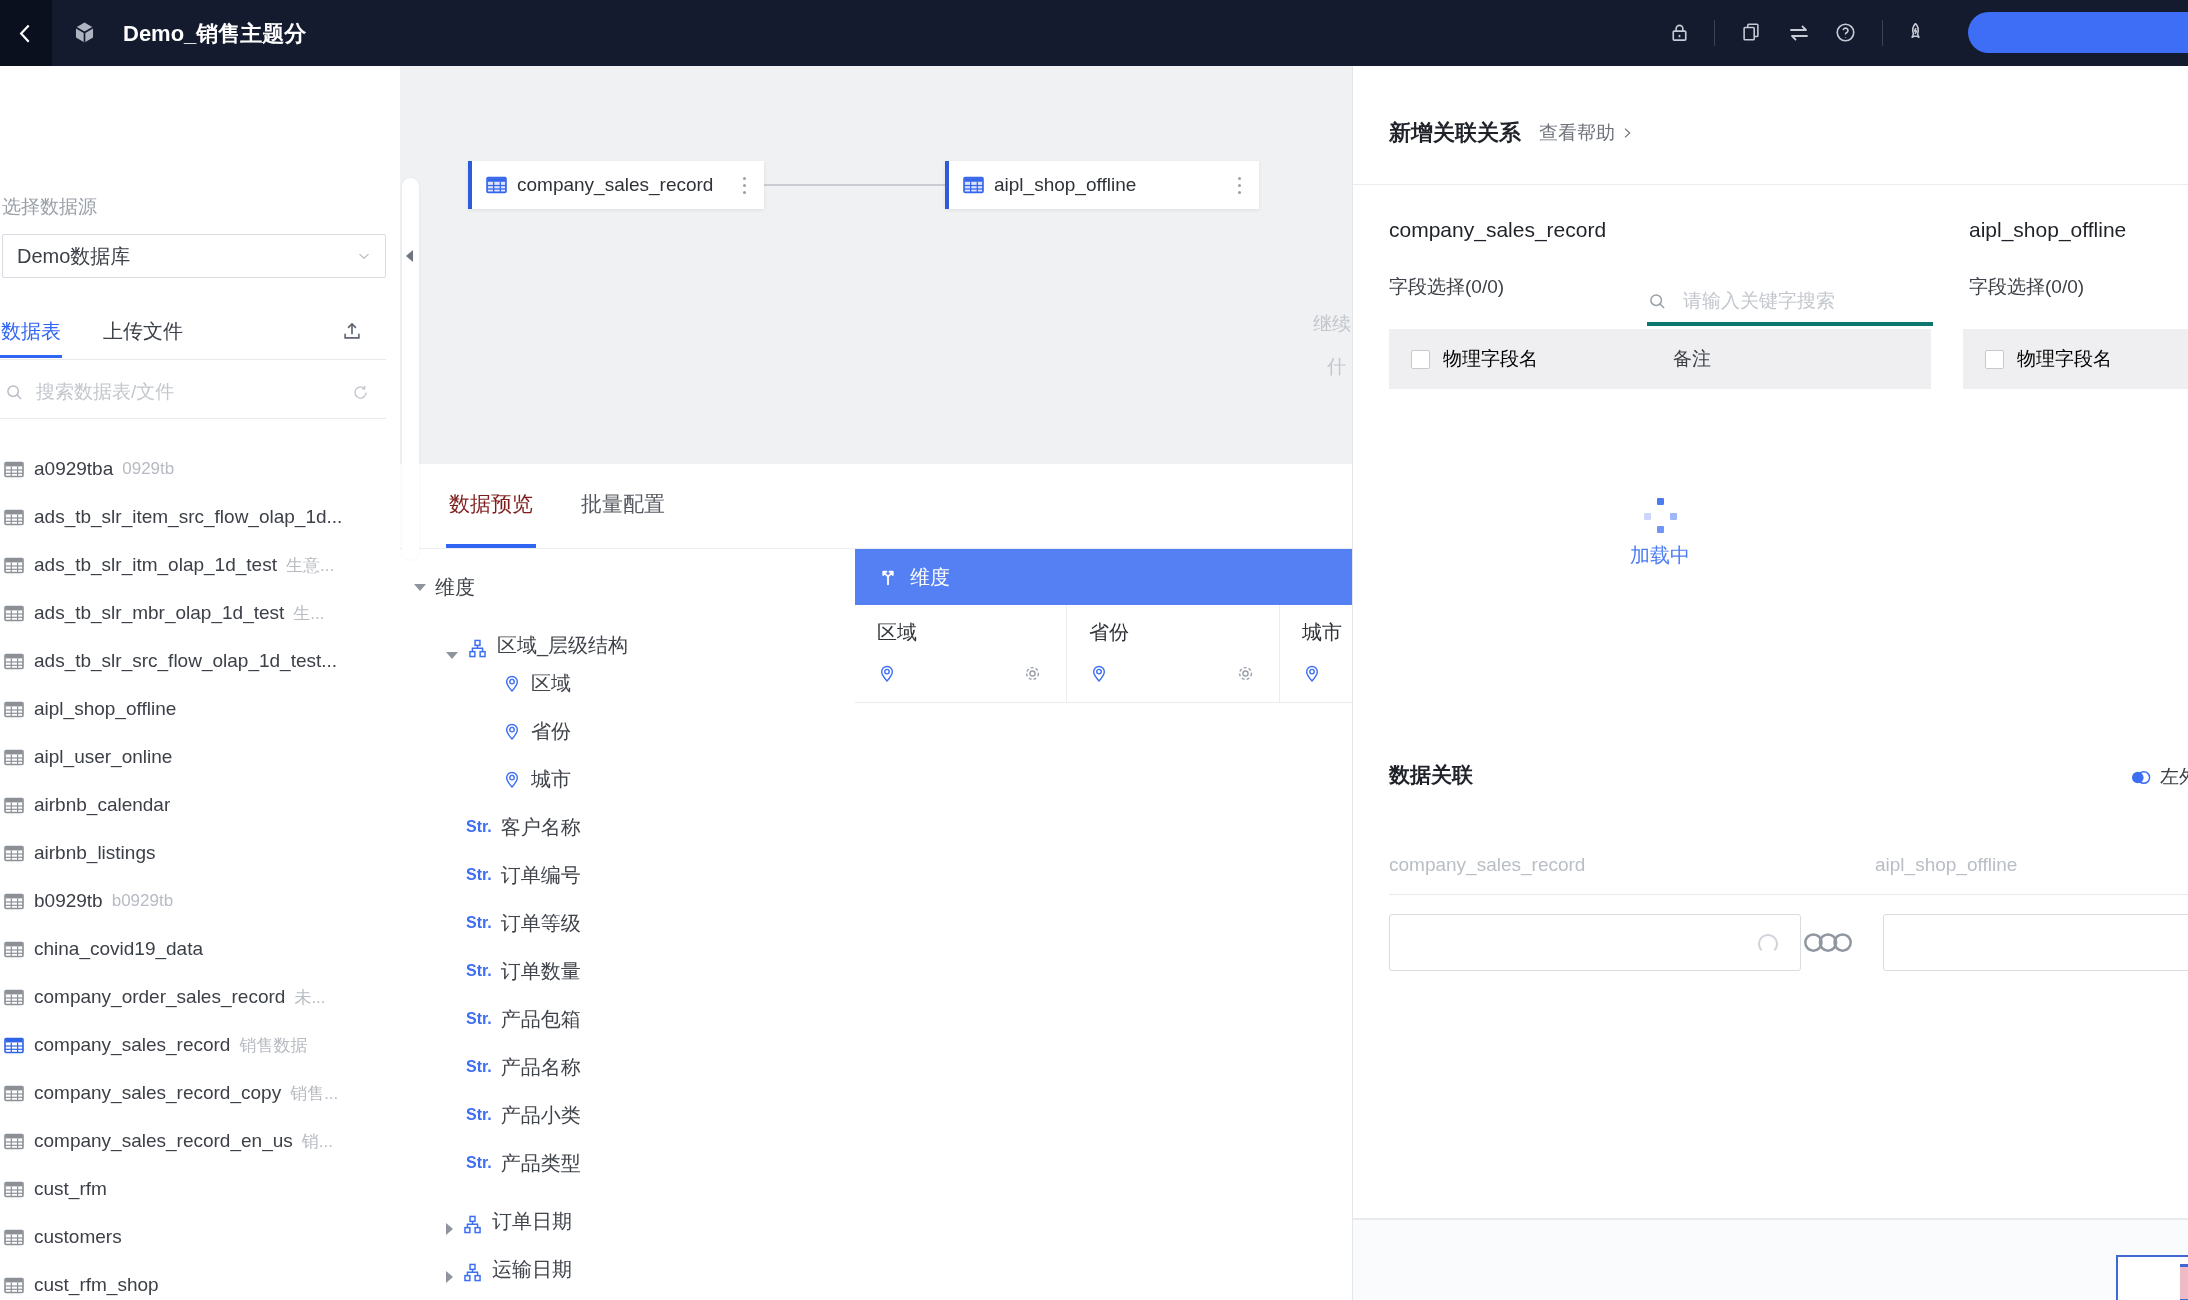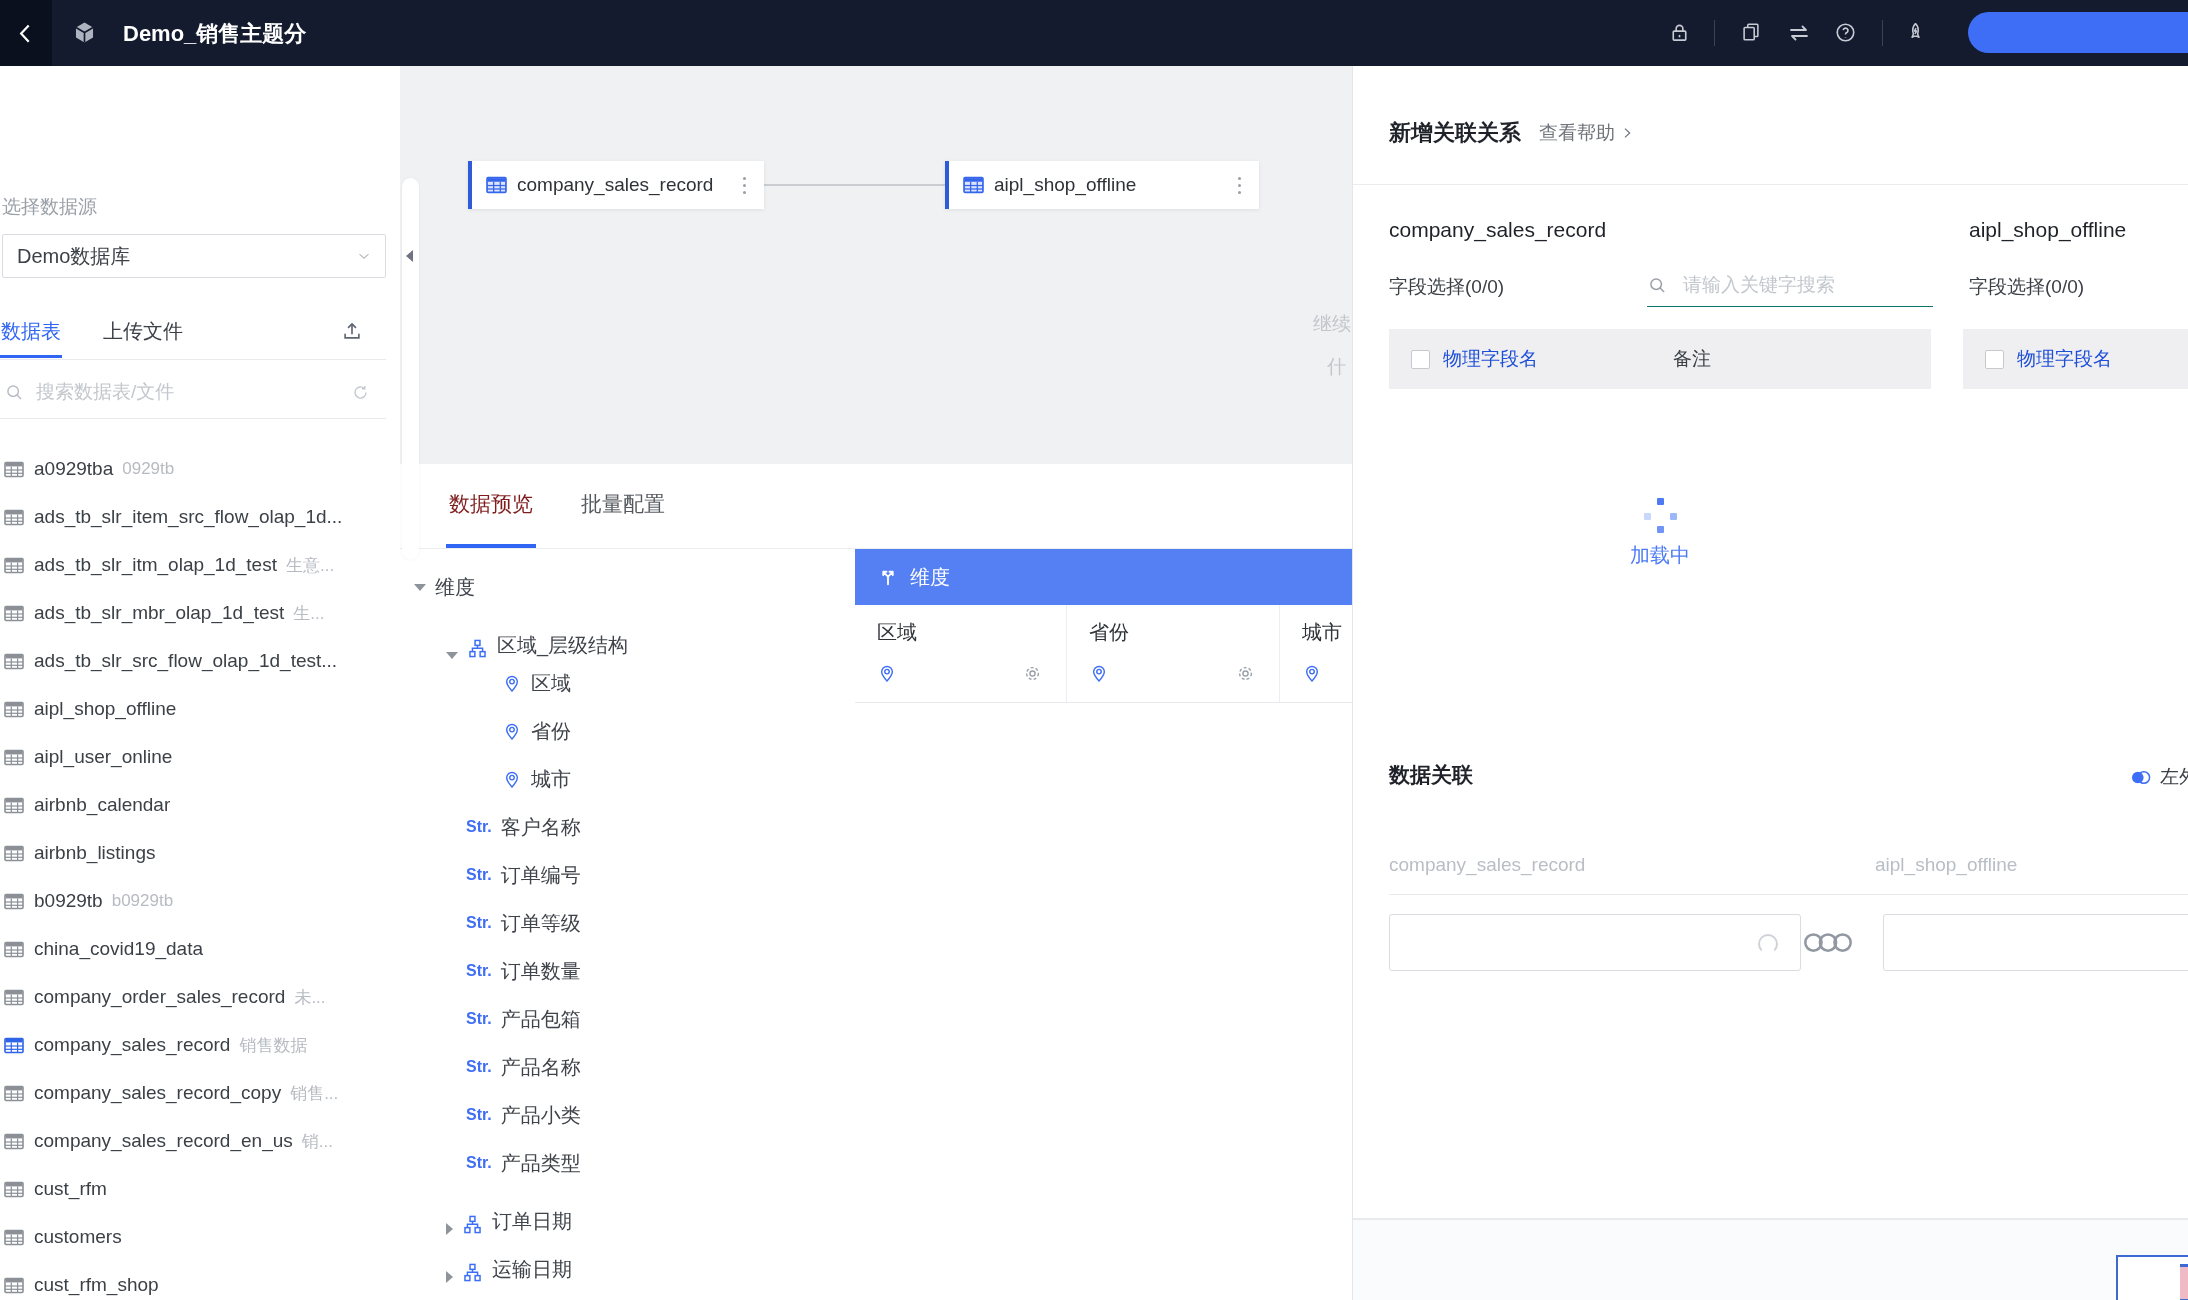--- a/index.html
+++ b/index.html
@@ -103,29 +103,29 @@
   #p-head{position:absolute;left:36px;top:52px;display:flex;align-items:center;gap:18px;}
   #p-title{font-size:22px;font-weight:700;color:#1f2329;}
   #p-help{font-size:19px;color:#6f747b;display:flex;align-items:center;gap:4px;cursor:pointer;}
   #p-div1{position:absolute;left:0;top:118px;right:0;height:1px;background:#ececee;}
   .p-tbl-title{position:absolute;top:152px;font-size:21px;color:#1f2329;}
   #p-tbl-title-left{left:36px;}
   #p-tbl-title-right{left:616px;}
   .p-fieldlabel{position:absolute;top:208px;font-size:19px;color:#3c4047;text-align:right;}
   #p-field-left{left:36px;}
   #p-field-right{left:616px;}
-  #p-search{position:absolute;left:294px;top:198px;width:286px;height:42px;display:flex;align-items:center;border-bottom:1px solid #0f766e;}
+  #p-search{position:absolute;left:294px;top:214px;width:286px;height:42px;display:flex;align-items:center;border-bottom:4px solid #0f766e;}
   #p-search .q{color:#9aa0a8;margin-right:14px;}
   #p-search input{flex:1;border:none;outline:none;font-size:19px;font-family:inherit;color:#3c4047;min-width:0;}
   #p-search input::placeholder{color:#c3c7cd;}
   .p-grid{position:absolute;top:263px;height:60px;background:#EFEFF1;display:flex;align-items:center;padding-left:22px;box-sizing:border-box;}
   #p-grid-left{left:36px;width:542px;}
   #p-grid-right{left:610px;width:420px;}
   .checkbox{width:17px;height:17px;background:#fff;border:1px solid #c6cacf;border-radius:2px;flex:none;cursor:pointer;}
-  .p-grid .glab{font-size:19px;color:#1d4ed8;margin-left:13px;}
+  .p-grid .glab{font-size:19px;color:#000000;margin-left:13px;}
   .p-grid .glab2{position:absolute;left:284px;font-size:19px;color:#3c4047;}
   #p-loading{position:absolute;left:36px;width:542px;top:432px;display:flex;flex-direction:column;align-items:center;}
   #spin{position:relative;width:36px;height:36px;animation:rot 1s steps(8) infinite;}
   #spin i{position:absolute;width:7px;height:7px;border-radius:1px;background:#4C7BF4;}
   #spin i:nth-child(1){left:15px;top:0;}
   #spin i:nth-child(2){left:28px;top:15px;opacity:.55;}
   #spin i:nth-child(3){left:15px;top:28px;opacity:.8;}
   #spin i:nth-child(4){left:2px;top:15px;opacity:.3;}
   @keyframes rot{to{transform:rotate(360deg);}}
   #loading-text{margin-top:8px;font-size:20px;color:#4C7BF4;}

